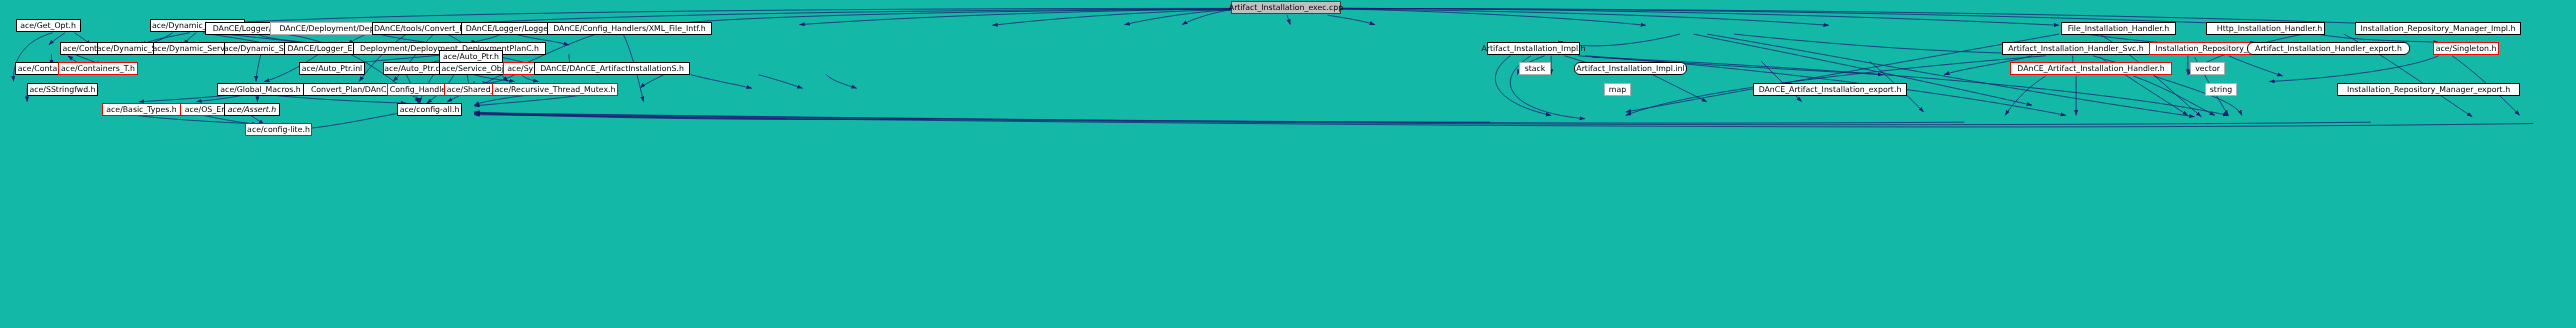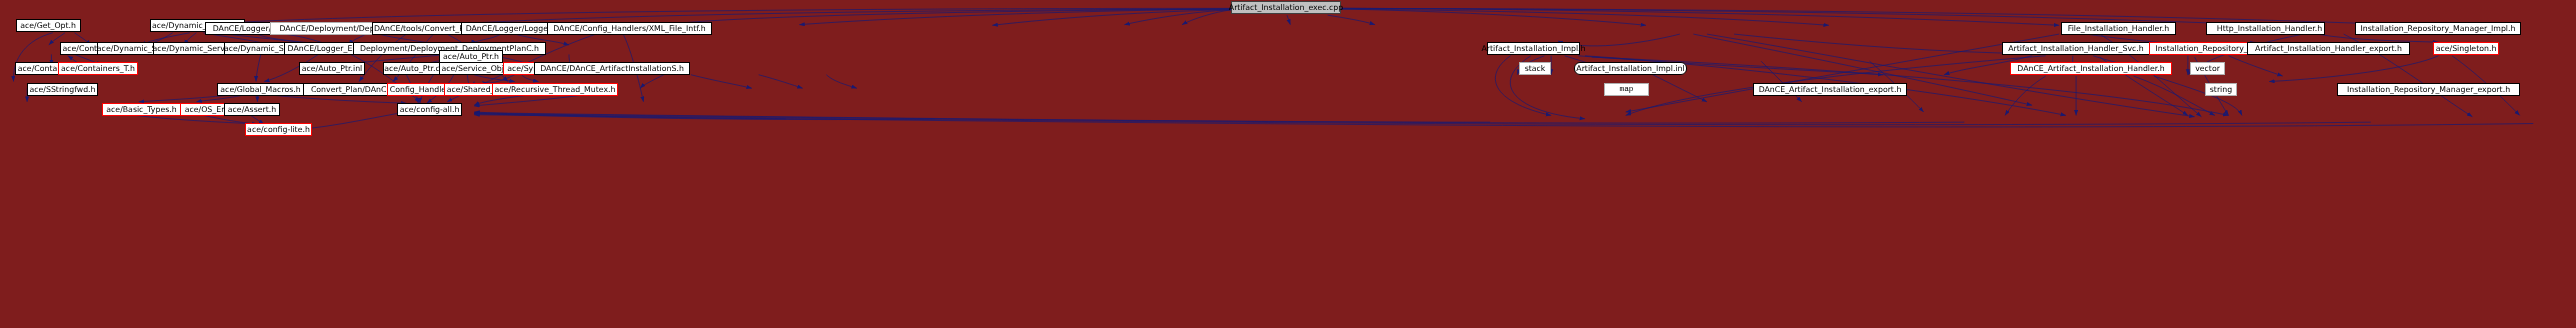--- a/index.html
+++ b/index.html
@@ -1,17 +1,17 @@
 <!DOCTYPE html>
 <html style="font-size:11px"><head>
 <meta charset="utf-8">
 <style>
   html,body{margin:0;padding:0;background:#ffffff;}
   body{font-family:"DejaVu Sans","Liberation Sans",sans-serif;}
-  #graph{position:relative;width:2576px;height:329px;background:#7f1d1d;overflow:hidden;}
+  #graph{position:relative;width:2576px;height:329px;background:#14b8a6;overflow:hidden;}
   #edges{position:absolute;left:0;top:0;width:2576px;height:329px;pointer-events:none;}
   .node{
     position:absolute;
     box-sizing:border-box;
     display:flex;align-items:center;justify-content:center;
     height:13px;
     font-size:7.8px;
     line-height:1;
     color:#000;
     background:#ffffff;
@@ -185,46 +185,46 @@
   <div class="node" style="left:98px;top:42px;width:65px;">ace/Get_Opt.inl</div>
   <div class="node" style="left:97px;top:42px;width:95px;">ace/Dynamic_Service.inl</div>
   <div class="node" style="left:153px;top:42px;width:113px;">ace/Dynamic_Service_Base.h</div>
   <div class="node" style="left:224px;top:42px;width:100px;">ace/Dynamic_Service.cpp</div>
   <div class="node" style="left:284px;top:42px;width:100px;">DAnCE/Logger_Export.h</div>
   <div class="node" style="left:353px;top:42px;width:193px;">Deployment/Deployment_DeploymentPlanC.h</div>
   <div class="node" style="left:439px;top:42px;width:64px;margin-top:8px;">ace/Auto_Ptr.h</div>
   <div class="node" style="left:1487px;top:42px;width:93px;">Artifact_Installation_Impl.h</div>
   <div class="node" style="left:2002px;top:42px;width:148px;">Artifact_Installation_Handler_Svc.h</div>
   <div class="node red" style="left:2149px;top:42px;width:146px;">Installation_Repository_Manager.h</div>
-  <div class="node" style="left:2247px;top:42px;width:163px;">Artifact_Installation_Handler_export.h</div>
+  <div class="node" style="left:2247px;top:42px;width:163px;border-radius:6px;">Artifact_Installation_Handler_export.h</div>
   <div class="node red" style="left:2433px;top:42px;width:66px;">ace/Singleton.h</div>
 
   <div class="node" style="left:15px;top:62px;width:76px;">ace/Containers.inl</div>
   <div class="node red" style="left:58px;top:62px;width:80px;">ace/Containers_T.h</div>
   <div class="node" style="left:299px;top:62px;width:66px;">ace/Auto_Ptr.inl</div>
   <div class="node" style="left:383px;top:62px;width:68px;">ace/Auto_Ptr.cpp</div>
   <div class="node" style="left:439px;top:62px;width:87px;">ace/Service_Object.h</div>
   <div class="node red" style="left:503px;top:62px;width:56px;">ace/Synch.h</div>
   <div class="node" style="left:534px;top:62px;width:156px;">DAnCE/DAnCE_ArtifactInstallationS.h</div>
   <div class="node gray" style="left:1519px;top:62px;width:32px;">stack</div>
   <div class="node" style="left:1574px;top:62px;width:113px;border-radius:6px;">Artifact_Installation_Impl.inl</div>
   <div class="node red" style="left:2010px;top:62px;width:162px;">DAnCE_Artifact_Installation_Handler.h</div>
   <div class="node gray" style="left:2190px;top:62px;width:35px;">vector</div>
 
   <div class="node" style="left:217px;top:83px;width:87px;">ace/Global_Macros.h</div>
   <div class="node" style="left:303px;top:83px;width:188px;">Convert_Plan/DAnCE_Convert_Plan_export.h</div>
   <div class="node red" style="left:387px;top:83px;width:106px;">Config_Handlers_Export.h</div>
   <div class="node red" style="left:444px;top:83px;width:86px;">ace/Shared_Object.h</div>
   <div class="node red" style="left:492px;top:83px;width:126px;">ace/Recursive_Thread_Mutex.h</div>
-  <div class="node gray" style="left:1604px;top:83px;width:45px;font-family:Liberation Mono, monospace;">map</div>
+  <div class="node gray" style="left:1604px;top:83px;width:27px;">map</div>
   <div class="node" style="left:1753px;top:83px;width:154px;">DAnCE_Artifact_Installation_export.h</div>
   <div class="node gray" style="left:2205px;top:83px;width:32px;">string</div>
   <div class="node" style="left:2337px;top:83px;width:183px;">Installation_Repository_Manager_export.h</div>
 
   <div class="node" style="left:27px;top:83px;width:71px;">ace/SStringfwd.h</div>
   <div class="node red" style="left:102px;top:103px;width:79px;">ace/Basic_Types.h</div>
   <div class="node red" style="left:180px;top:103px;width:69px;">ace/OS_Errno.h</div>
-  <div class="node" style="left:224px;top:103px;width:56px;">ace/Assert.h</div>
+  <div class="node" style="left:224px;top:103px;width:56px;font-style:italic;">ace/Assert.h</div>
   <div class="node" style="left:397px;top:103px;width:65px;">ace/config-all.h</div>
   <div class="node red" style="left:245px;top:123px;width:67px;">ace/config-lite.h</div>
 
 </div>
 
 
 </body></html>

